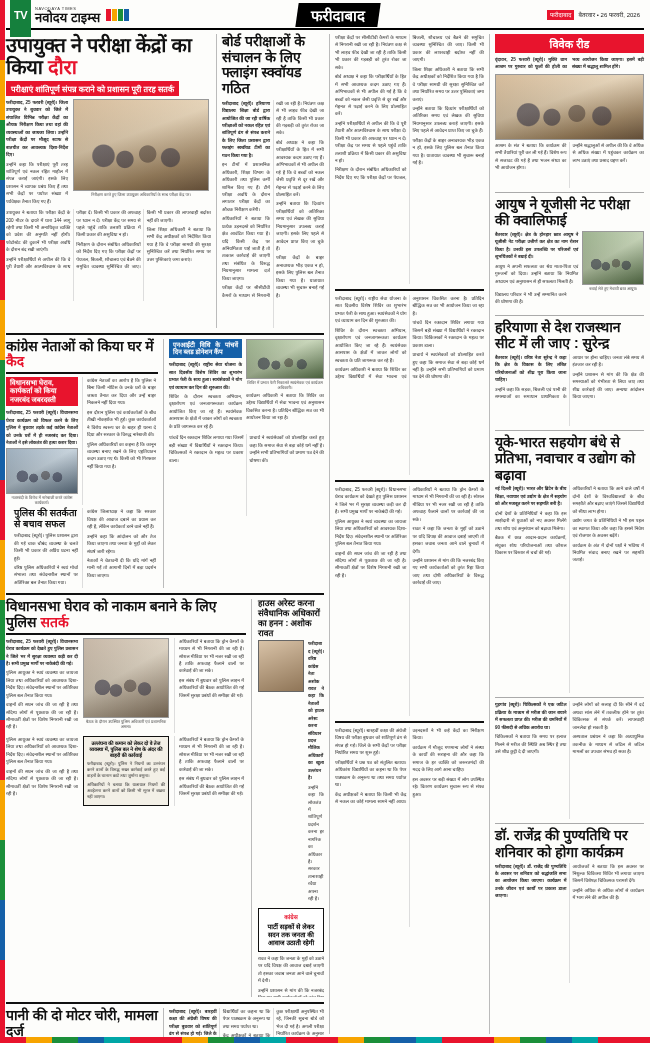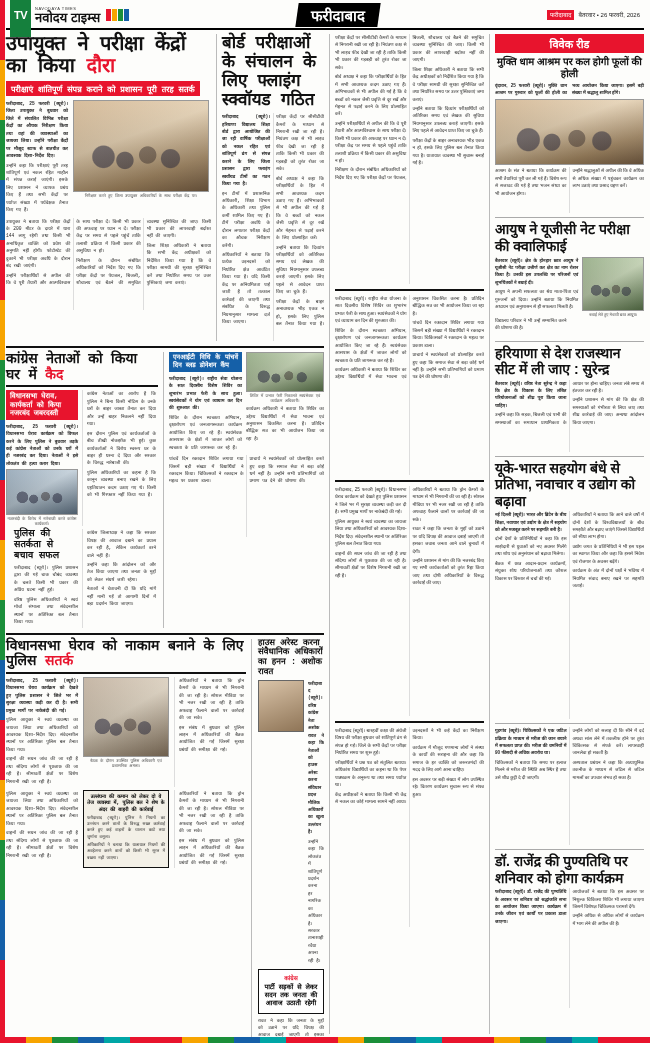--- a/index.html
+++ b/index.html
@@ -55,41 +55,41 @@
     padding: 2px 14px; transform: skewX(-8deg);
   }
   .city-badge span { display: inline-block; transform: skewX(8deg); }
   .dateline { font-size: 6px; color: #222; display: flex; gap: 4px; align-items: center; }
   .dateline .tag { background: #e8142d; color: #fff; padding: 1px 3px; }
 
   
   .body-grid {
     display: flex; gap: 5px; margin-top: 4px; height: 1000px;
   }
-  .col-left { width: 318px; font-family: Liberation Mono, monospace; }
+  .col-left { width: 318px; }
   .col-mid { width: 156px; border-left: 1px solid #bbb; padding-left: 5px; }
   .col-right { width: 155px; border-left: 1px solid #bbb; padding-left: 5px; }
 
   
   .hl-main {
     font-size: 20px; font-weight: bold; color: #111; line-height: 1.1;
     letter-spacing: -0.3px;
   }
   .hl-main .red { color: #e8142d; }
   .subhl {
     background: #e8142d; color: #fff; font-size: 8px; font-weight: bold;
     padding: 2px 5px; margin-top: 3px; display: inline-block;
   }
   .hl-2 {
     font-size: 14px; font-weight: bold; color: #111; line-height: 1.12;
     border-bottom: 2px solid #111; padding-bottom: 2px; margin-bottom: 3px;
   }
   .hl-2 .red { color: #e8142d; }
   .hl-3 {
-    font-size: 17px; font-weight: bold; color: #111; line-height: 1.12;
+    font-size: 14px; font-weight: bold; color: #111; line-height: 1.12;
     margin-bottom: 3px;
   }
   .hl-small {
     font-size: 9.5px; font-weight: bold; color: #111; line-height: 1.15;
     margin-bottom: 2px;
   }
 
   
   .txt {
     font-size: 4.6px; line-height: 1.62; text-align: justify; color: #2b2b2b;
@@ -405,21 +405,20 @@
         <p>केंद्र अधीक्षकों ने बताया कि किसी भी केंद्र से नकल का कोई मामला सामने नहीं आया। उड़नदस्तों ने भी कई केंद्रों का निरीक्षण किया।</p>
         <p>कार्यक्रम में मौजूद गणमान्य लोगों ने संस्था के कार्यों की सराहना की और कहा कि समाज के हर व्यक्ति को जरूरतमंदों की मदद के लिए आगे आना चाहिए।</p>
         <p>इस अवसर पर बड़ी संख्या में लोग उपस्थित रहे। वितरण कार्यक्रम सुचारू रूप से संपन्न हुआ।</p>
       </div>
     </div>
 
     <div class="col-right">
       <div class="vr-head">विवेक रीड</div>
 
       <div>
-        <div class="rc-hl" style="text-align:center; font-size:10px;">मुक्ति धाम आश्रम पर कल होगी फूलों की होली</div>
         <div class="txt" style="columns:2; column-gap:5px;">
           <p class="lead">वृंदावन, 25 फरवरी (ब्यूरो)। मुक्ति धाम आश्रम पर गुरुवार को फूलों की होली का भव्य आयोजन किया जाएगा। इसमें बड़ी संख्या में श्रद्धालु शामिल होंगे।</p>
         </div>
         <div class="photo warm" style="height:66px; margin-top:2px;"></div>
         <div class="txt cols2" style="margin-top:2px; height:46px; overflow:hidden;">
           <p>आश्रम के संत ने बताया कि कार्यक्रम की सभी तैयारियां पूरी कर ली गई हैं। विशेष रूप से सजावट की गई है तथा भजन संध्या का भी आयोजन होगा।</p>
           <p>उन्होंने श्रद्धालुओं से अपील की कि वे अधिक से अधिक संख्या में पहुंचकर कार्यक्रम का लाभ उठाएं तथा प्रसाद ग्रहण करें।</p>
         </div>
       </div>
 

